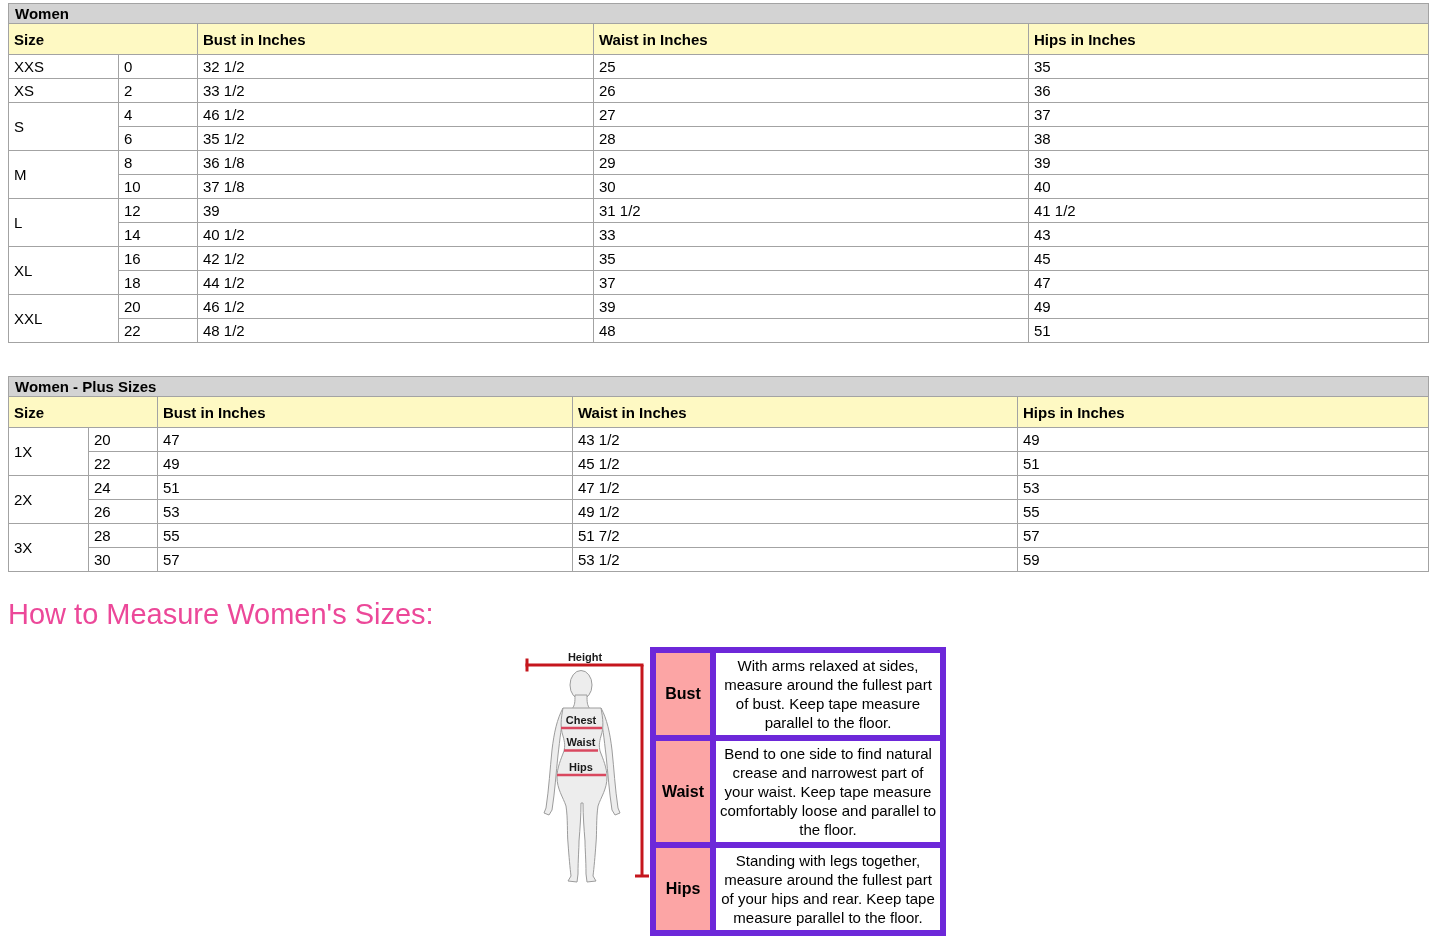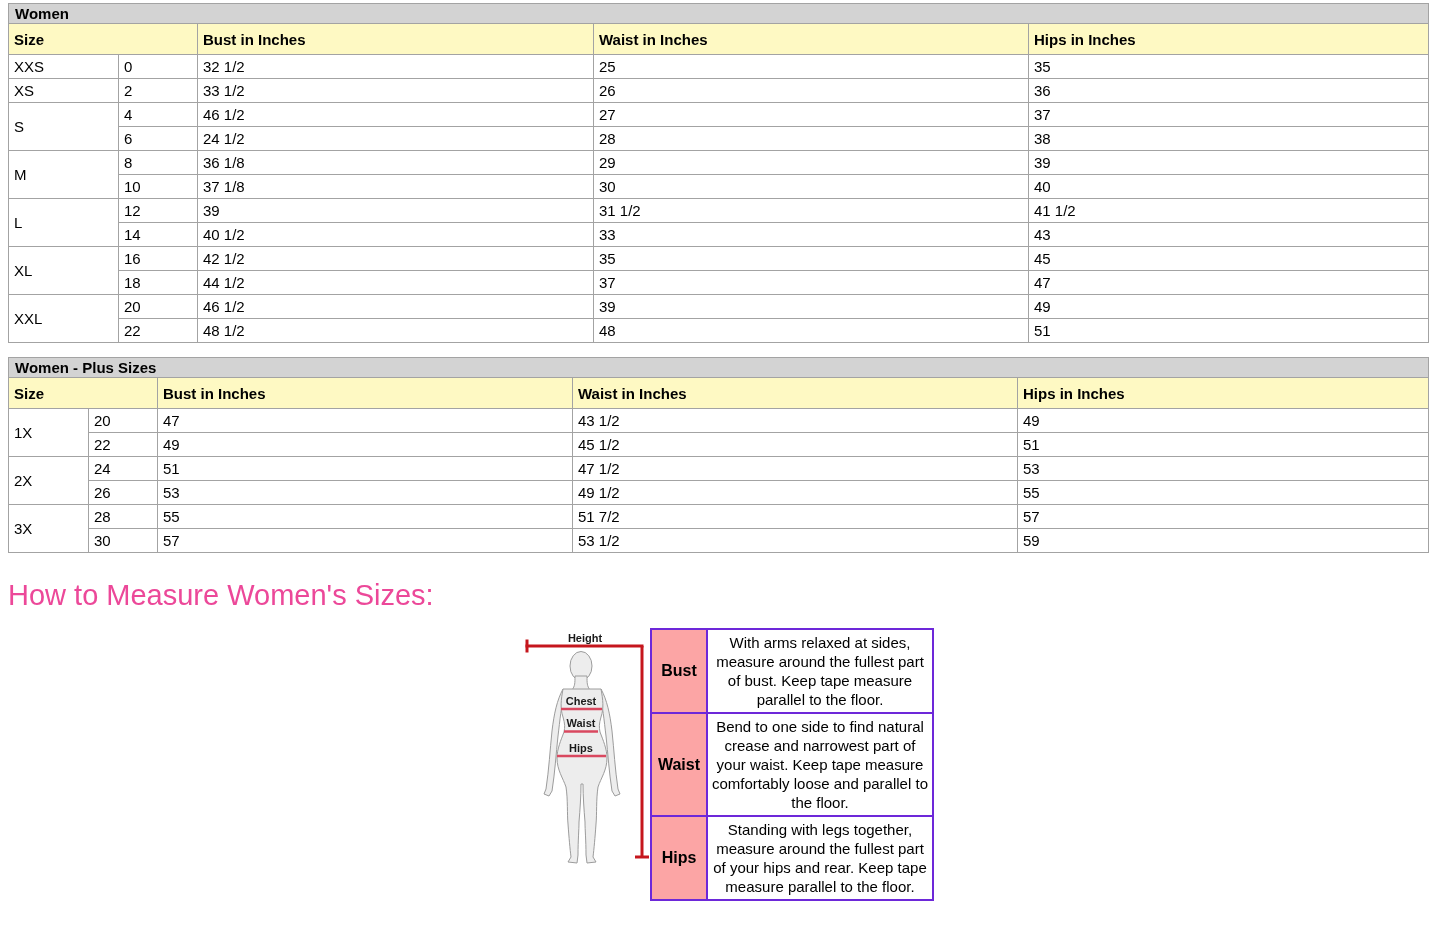--- a/index.html
+++ b/index.html
@@ -11,21 +11,21 @@
 
   
   table.size-table {
     border-collapse: collapse;
     table-layout: fixed;
     width: 1420px;
     margin-left: 8px;
     font-size: 15px;
   }
   table.size-table.first { margin-top: 3px; }
-  table.size-table.second { margin-top: 14px; }
+  table.size-table.second { margin-top: 33px; }
   table.size-table th, table.size-table td {
     border: 1px solid #a3a3a3;
     padding: 1px 5px;
     text-align: left;
     vertical-align: middle;
     overflow: hidden;
     white-space: nowrap;
   }
   table.size-table th.table-title {
     background: #d3d3d3;
@@ -65,21 +65,21 @@
   table.measure-table {
     position: absolute;
     left: 650px;
     top: 2px;
     border-collapse: collapse;
     table-layout: fixed;
     width: 268px;
     font-size: 15px;
   }
   table.measure-table td {
-    border: 2px solid #6d28d9;
+    border: 6px solid #6d28d9;
     vertical-align: middle;
   }
   table.measure-table td.m-label {
     background: #fca5a5;
     font-weight: bold;
     font-size: 16px;
     text-align: center;
     width: 52px;
   }
   table.measure-table td.m-text {
@@ -130,21 +130,21 @@
       </tr>
       <tr>
         <td rowspan="2">S</td>
         <td>4</td>
         <td>46 1/2</td>
         <td>27</td>
         <td>37</td>
       </tr>
       <tr>
         <td>6</td>
-        <td>24 1/2</td>
+        <td>35 1/2</td>
         <td>28</td>
         <td>38</td>
       </tr>
       <tr>
         <td rowspan="2">M</td>
         <td>8</td>
         <td>36 1/8</td>
         <td>29</td>
         <td>39</td>
       </tr>

